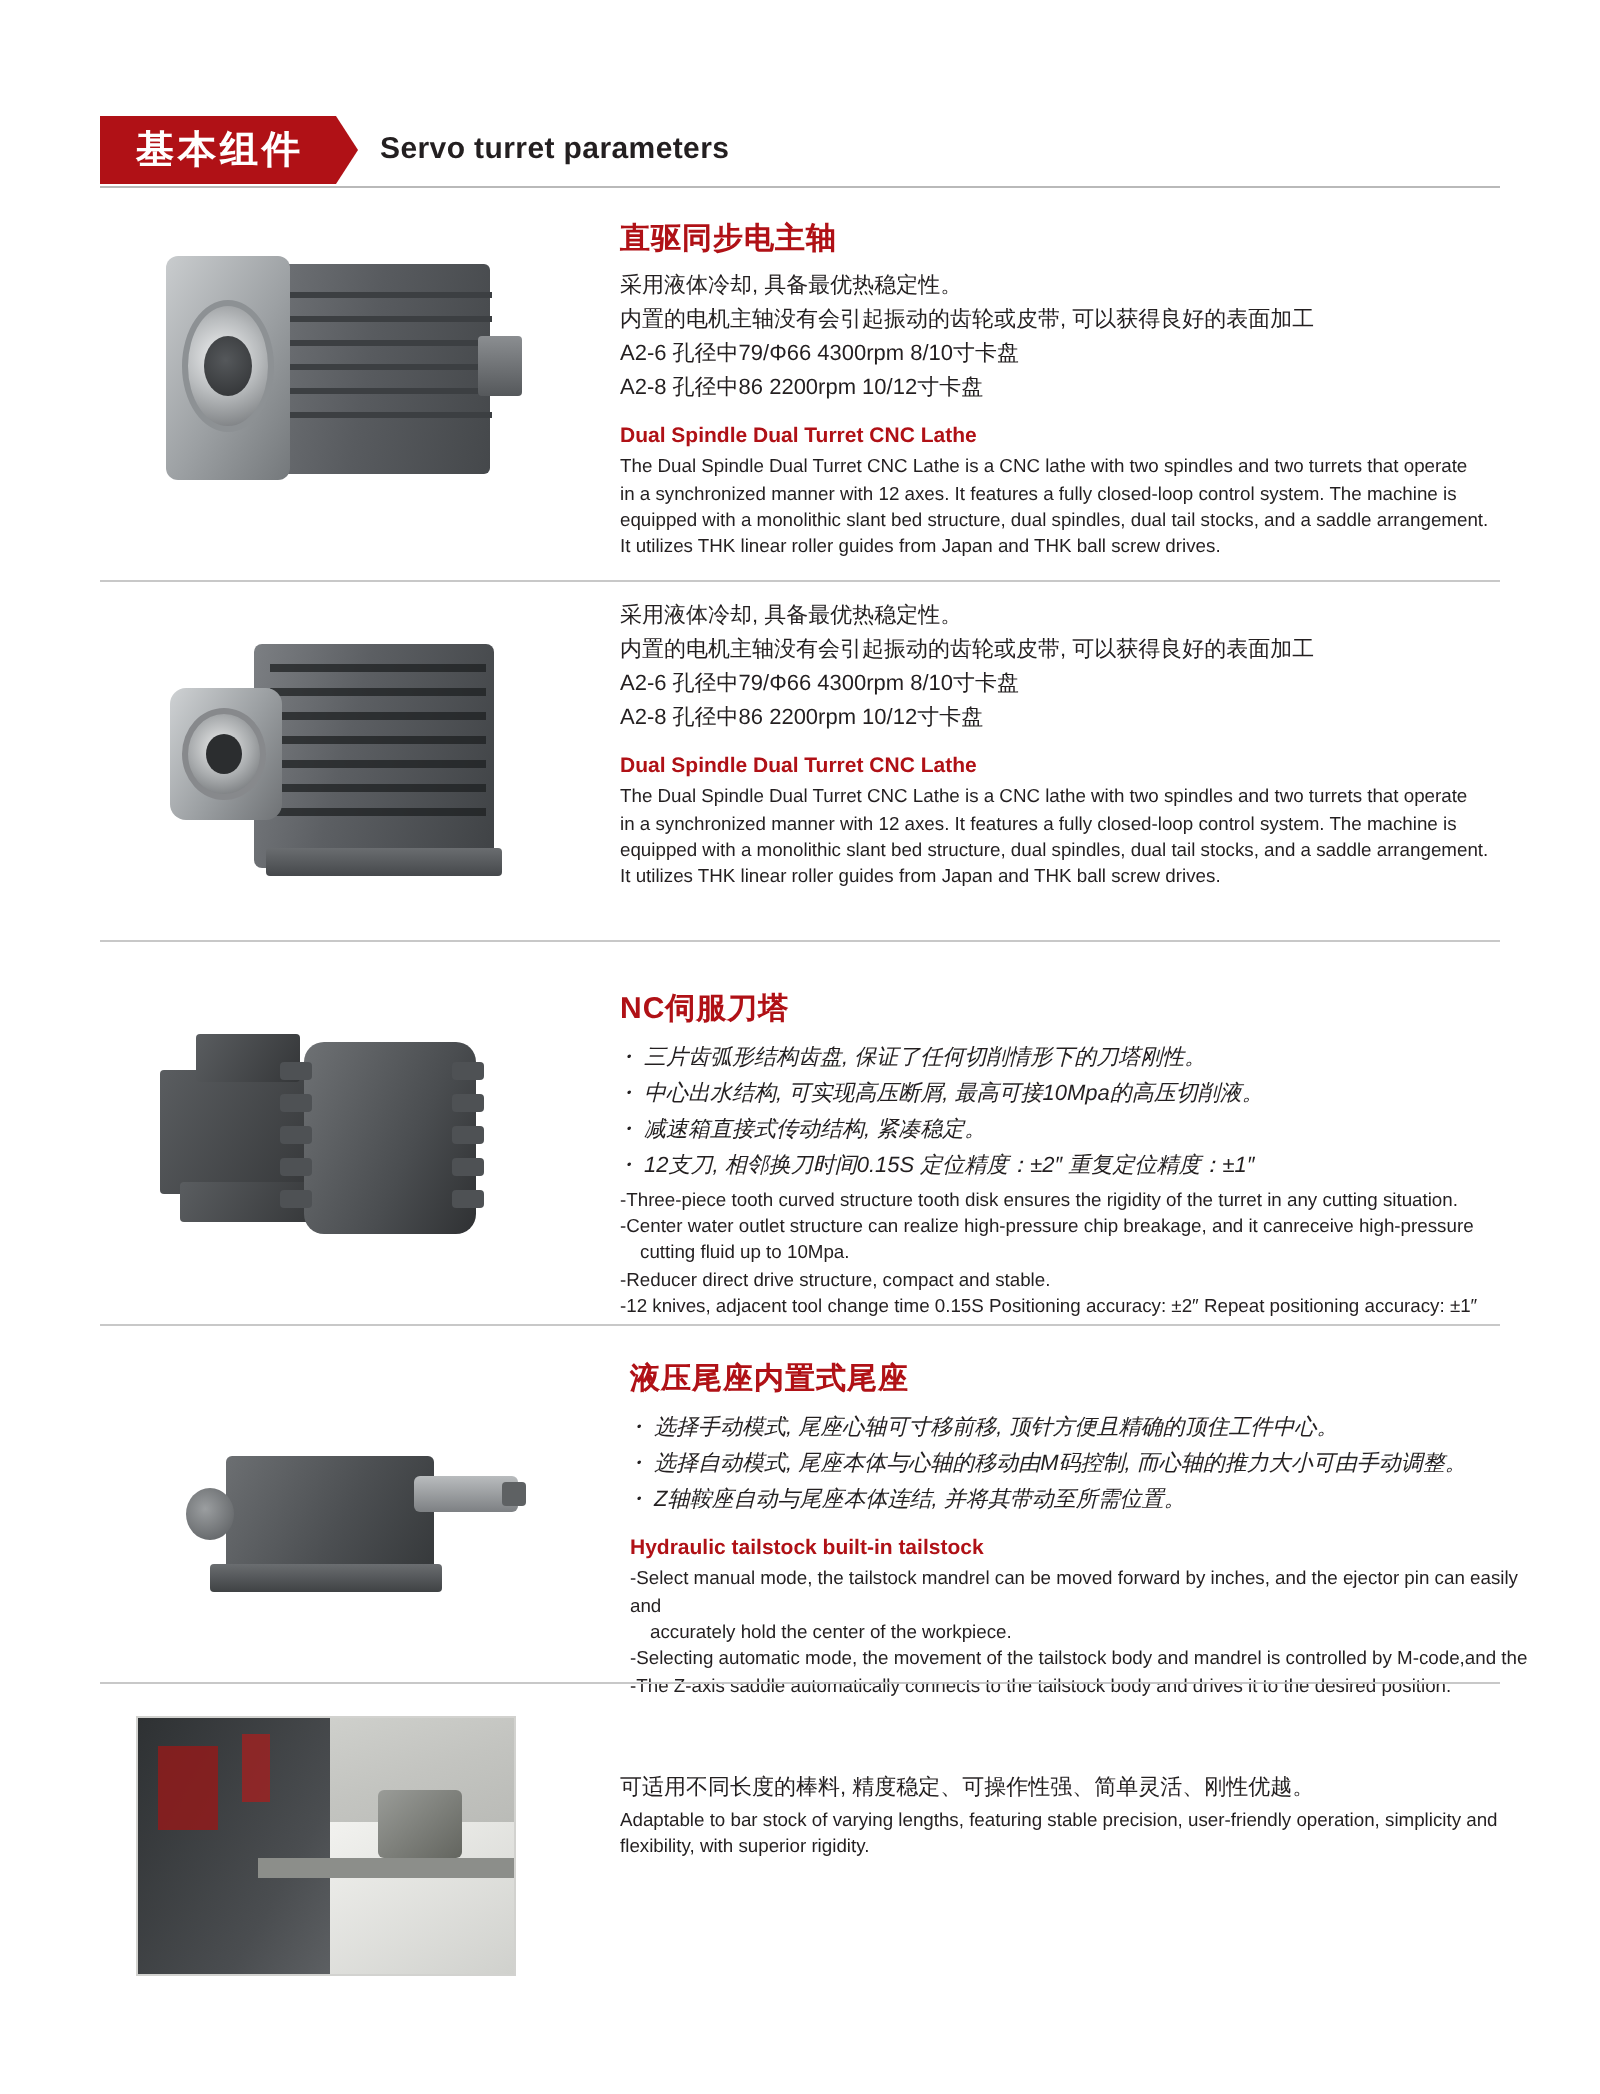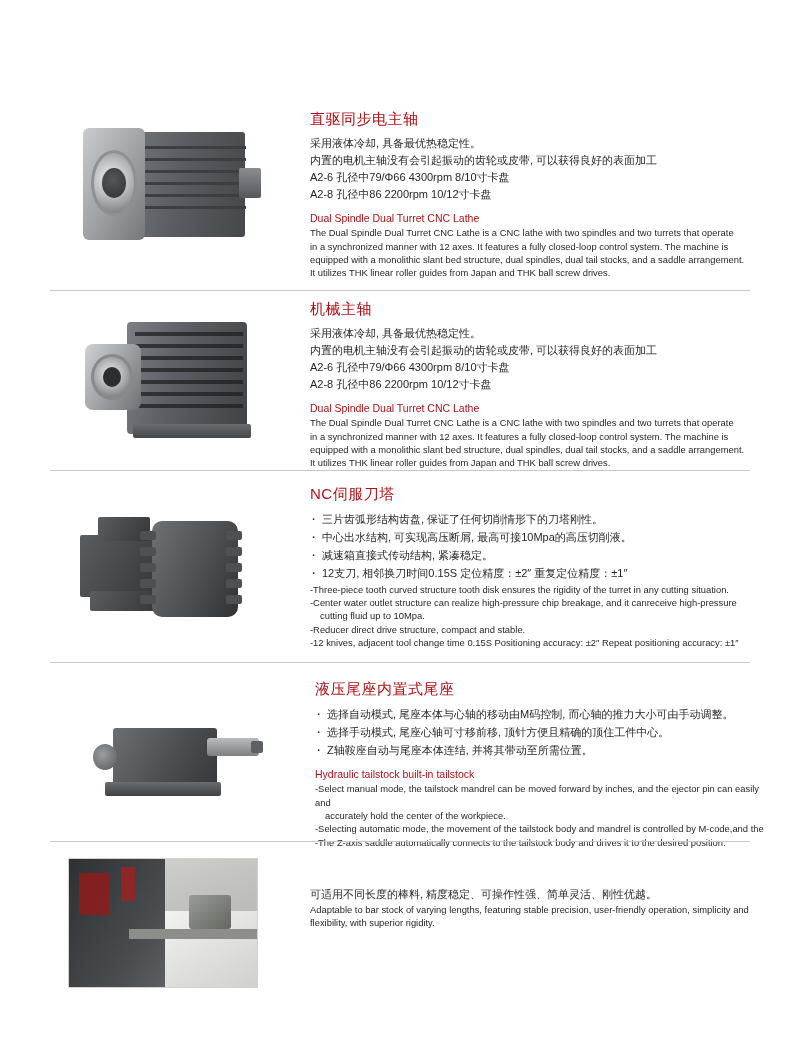--- a/index.html
+++ b/index.html
@@ -87,45 +87,45 @@
     position: absolute;
     left: 0;
     top: 0;
   }
   .sec-body {
     position: absolute;
   }
   h2.cn-title {
     margin: 0 0 6px 0;
     font-size: 15px;
-    font-weight: normal;
+    font-weight: bold;
     color: #b01116;
     letter-spacing: 0.5px;
   }
   .cn-text {
     font-size: 11px;
     line-height: 1.55;
     color: #231f20;
     margin: 0;
   }
   .en-title {
     margin: 9px 0 2px 0;
     font-size: 10.5px;
-    font-weight: normal;
+    font-weight: bold;
     color: #b01116;
   }
   .en-text {
     font-size: 9.4px;
     line-height: 1.42;
     color: #231f20;
     margin: 0;
   }
   .en-text .ln { display: block; }
   .en-text .ind { display: block; padding-left: 10px; }
-  .bullets { margin: 0; padding: 0; list-style: none; }
+  .bullets { margin: 0; padding: 0; list-style: none; font-style: italic; }
   .bullets li {
     font-size: 11px;
     line-height: 1.65;
     color: #231f20;
     padding-left: 12px;
     position: relative;
   }
   .bullets li::before {
     content: "\30FB";
     position: absolute;
@@ -269,20 +269,25 @@
   .photo .chuck2 {
     position: absolute; left: 120px; top: 36px; width: 42px; height: 34px;
     background: linear-gradient(140deg,#9a9c98,#63655f); border-radius: 3px;
   }
 </style>
 </head>
 <body>
 
 <div class="page">
 
+  <div class="header">
+    <div class="header-tag">基本组件</div>
+    <div class="header-title">Servo turret parameters</div>
+    <div class="header-rule"></div>
+  </div>
 
   <div class="section" style="top:110px; height:180px;">
     <div class="sec-img" style="left:25px; top:0;">
       <div class="art art-spindle1">
         <div class="body"></div>
         <div class="fin" style="top:36px;"></div>
         <div class="fin" style="top:48px;"></div>
         <div class="fin" style="top:60px;"></div>
         <div class="fin" style="top:72px;"></div>
         <div class="fin" style="top:84px;"></div>
@@ -321,21 +326,20 @@
         <div class="fin" style="top:76px;"></div>
         <div class="fin" style="top:88px;"></div>
         <div class="fin" style="top:100px;"></div>
         <div class="nose"></div>
         <div class="chuck"></div>
         <div class="hole"></div>
         <div class="base"></div>
       </div>
     </div>
     <div class="sec-body" style="left:260px; top:0; width:440px;">
-      <h2 class="cn-title">机械主轴</h2>
       <p class="cn-text">采用液体冷却, 具备最优热稳定性。</p>
       <p class="cn-text">内置的电机主轴没有会引起振动的齿轮或皮带, 可以获得良好的表面加工</p>
       <p class="cn-text row">A2-6    孔径中79/Φ66      4300rpm     8/10寸卡盘</p>
       <p class="cn-text row">A2-8    孔径中86              2200rpm    10/12寸卡盘</p>
       <p class="en-title">Dual Spindle Dual Turret CNC Lathe</p>
       <p class="en-text">
         <span class="ln">The Dual Spindle Dual Turret CNC Lathe is a CNC lathe with two spindles and two turrets that operate</span>
         <span class="ln">in a synchronized manner with 12 axes. It features a fully closed-loop control system. The machine is</span>
         <span class="ln">equipped with a monolithic slant bed structure, dual spindles, dual tail stocks, and a saddle arrangement.</span>
         <span class="ln">It utilizes THK linear roller guides from Japan and THK ball screw drives.</span>
@@ -356,21 +360,21 @@
         <div class="tooth" style="left:70px; top:68px;"></div>
         <div class="tooth" style="left:70px; top:84px;"></div>
         <div class="tooth" style="left:70px; top:100px;"></div>
         <div class="tooth" style="left:156px; top:36px;"></div>
         <div class="tooth" style="left:156px; top:52px;"></div>
         <div class="tooth" style="left:156px; top:68px;"></div>
         <div class="tooth" style="left:156px; top:84px;"></div>
         <div class="tooth" style="left:156px; top:100px;"></div>
       </div>
     </div>
-    <div class="sec-body" style="left:260px; top:0; width:450px;">
+    <div class="sec-body" style="left:260px; top:10px; width:450px;">
       <h2 class="cn-title">NC伺服刀塔</h2>
       <ul class="bullets">
         <li>三片齿弧形结构齿盘, 保证了任何切削情形下的刀塔刚性。</li>
         <li>中心出水结构, 可实现高压断屑, 最高可接10Mpa的高压切削液。</li>
         <li>减速箱直接式传动结构, 紧凑稳定。</li>
         <li>12支刀, 相邻换刀时间0.15S   定位精度：±2″   重复定位精度：±1″</li>
       </ul>
       <p class="en-text">
         <span class="ln">-Three-piece tooth curved structure tooth disk ensures the rigidity of the turret in any cutting situation.</span>
         <span class="ln">-Center water outlet structure can realize high-pressure chip breakage, and it canreceive high-pressure</span>
@@ -388,22 +392,22 @@
         <div class="body"></div>
         <div class="quill"></div>
         <div class="tip"></div>
         <div class="knob"></div>
         <div class="base"></div>
       </div>
     </div>
     <div class="sec-body" style="left:265px; top:0; width:455px;">
       <h2 class="cn-title">液压尾座内置式尾座</h2>
       <ul class="bullets">
+        <li>选择手动模式, 尾座心轴可寸移前移, 顶针方便且精确的顶住工件中心。</li>
         <li>选择自动模式, 尾座本体与心轴的移动由M码控制, 而心轴的推力大小可由手动调整。</li>
-        <li>选择手动模式, 尾座心轴可寸移前移, 顶针方便且精确的顶住工件中心。</li>
         <li>Z轴鞍座自动与尾座本体连结, 并将其带动至所需位置。</li>
       </ul>
       <p class="en-title">Hydraulic tailstock built-in tailstock</p>
       <p class="en-text">
         <span class="ln">-Select manual mode, the tailstock mandrel can be moved forward by inches, and the ejector pin can easily and</span>
         <span class="ind">accurately hold the center of the workpiece.</span>
         <span class="ln">-Selecting automatic mode, the movement of the tailstock body and mandrel is controlled by M-code,and the</span>
         <span class="ln">-The Z-axis saddle automatically connects to the tailstock body and drives it to the desired position.</span>
       </p>
     </div>

